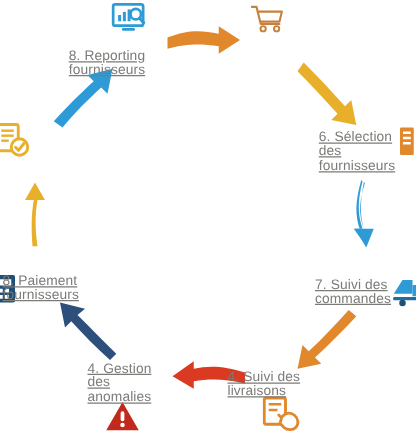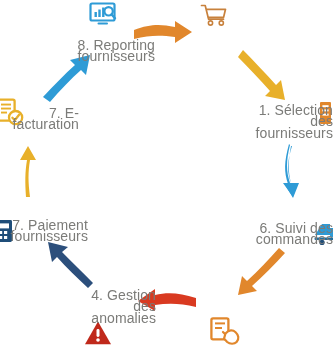--- a/index.html
+++ b/index.html
@@ -21,26 +21,27 @@
   .ring-svg {
     position: absolute;
     left: 0;
     top: 0;
     width: 333px;
     height: 348px;
     pointer-events: none;
   }
   .node {
     position: absolute;
-    text-align: right;
+    text-align: left;
     color: #7b7b78;
-    font-size: 14px;
+    font-size: 11px;
     line-height: 11.5px;
     letter-spacing: 0.1px;
     white-space: pre-line;
+    text-decoration: underline;
   }
   .node-label {
     display: block;
     color: #7b7b78;
   }
   .icon {
     position: absolute;
   }
   .icon svg { display: block; }
 
@@ -187,40 +188,40 @@
     </svg>
   </span>
 
   <div class="node" id="n8">
     <span class="node-label">8. Reporting
 fournisseurs</span>
   </div>
 
 
   <div class="node" id="n2">
-    <span class="node-label">1. Sélection
+    <span class="node-label">6. Sélection
 des
 fournisseurs</span>
   </div>
 
   <div class="node" id="n3">
-    <span class="node-label">6. Suivi des
+    <span class="node-label">7. Suivi des
 commandes</span>
   </div>
 
+  <div class="node" id="n4">
+    <span class="node-label">4. Suivi des
+livraisons</span>
+  </div>
 
   <div class="node" id="n5">
     <span class="node-label">4. Gestion
 des
 anomalies</span>
   </div>
 
   <div class="node" id="n6">
-    <span class="node-label">7. Paiement
+    <span class="node-label">8. Paiement
 fournisseurs</span>
   </div>
 
-  <div class="node" id="n7">
-    <span class="node-label">7. E-
-facturation</span>
-  </div>
 
 </div>
 
 </body></html>

